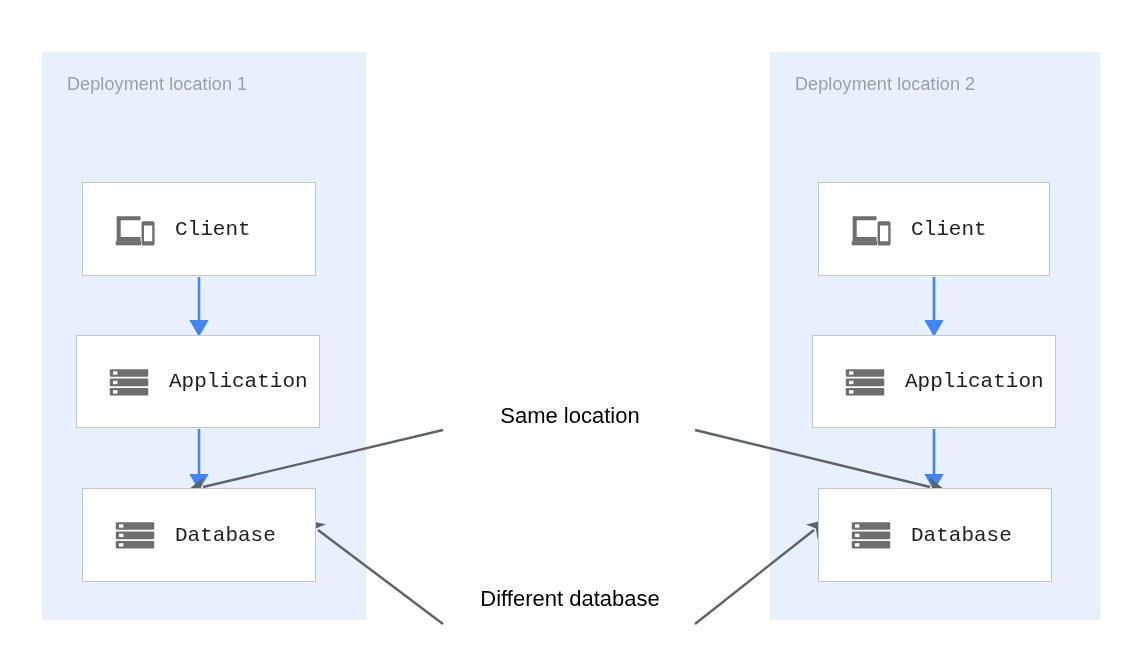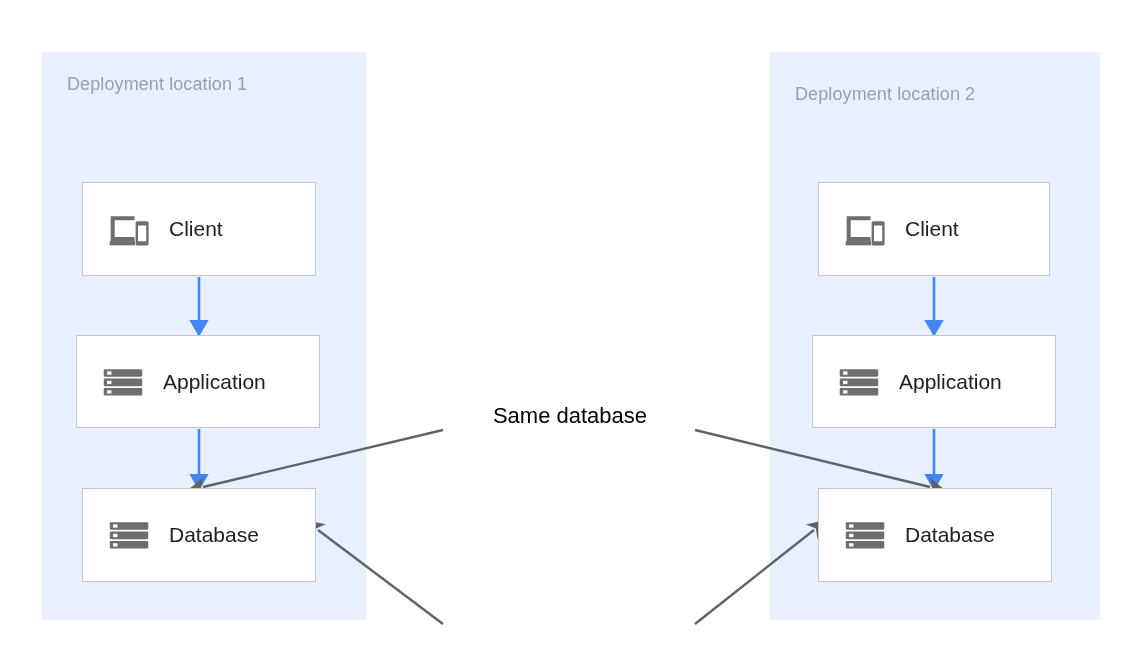--- a/index.html
+++ b/index.html
@@ -26,30 +26,31 @@
   #zone-right { left: 770px; top: 32px; width: 330px; height: 568px; }
 
   .zone-label {
     position: absolute;
     font-size: 18px;
     color: #9aa0a6;
     white-space: nowrap;
     letter-spacing: 0.1px;
   }
   #zone-left-label  { left: 67px;  top: 54px; }
-  #zone-right-label { left: 795px; top: 64px; text-align: center; }
+  #zone-right-label { left: 795px; top: 54px; text-align: center; }
 
   .node {
     position: absolute;
     background: #ffffff;
     border: 1px solid #c4c7ca;
     box-sizing: border-box;
     display: flex;
     align-items: center;
-    padding-left: 24px;
+    padding-left: 30px;
+    font-family: Liberation Mono, monospace;
   }
   .node .icon {
     flex: 0 0 auto;
     display: block;
     width: 44px;
     height: 44px;
   }
   .node .node-label {
     font-size: 21px;
     color: #202124;
@@ -197,19 +198,20 @@
       <rect x="6.6" y="12.4" width="4.8" height="3.6" fill="#ffffff"></rect>
       <rect x="3" y="20.3" width="42" height="8.2" rx="1.2" fill="#6e6e6e"></rect>
       <rect x="6.6" y="22.7" width="4.8" height="3.6" fill="#ffffff"></rect>
       <rect x="3" y="30.6" width="42" height="8.2" rx="1.2" fill="#6e6e6e"></rect>
       <rect x="6.6" y="33" width="4.8" height="3.6" fill="#ffffff"></rect>
     </svg>
     <span class="node-label">Database</span>
   </div>
 
   <div class="annotation" id="anno-same">
-    <div>Same database</div>
+    <div>Same location</div>
   </div>
 
   <div class="annotation" id="anno-different">
+    <div>Different database</div>
   </div>
 
 </div>
 
 </body></html>

